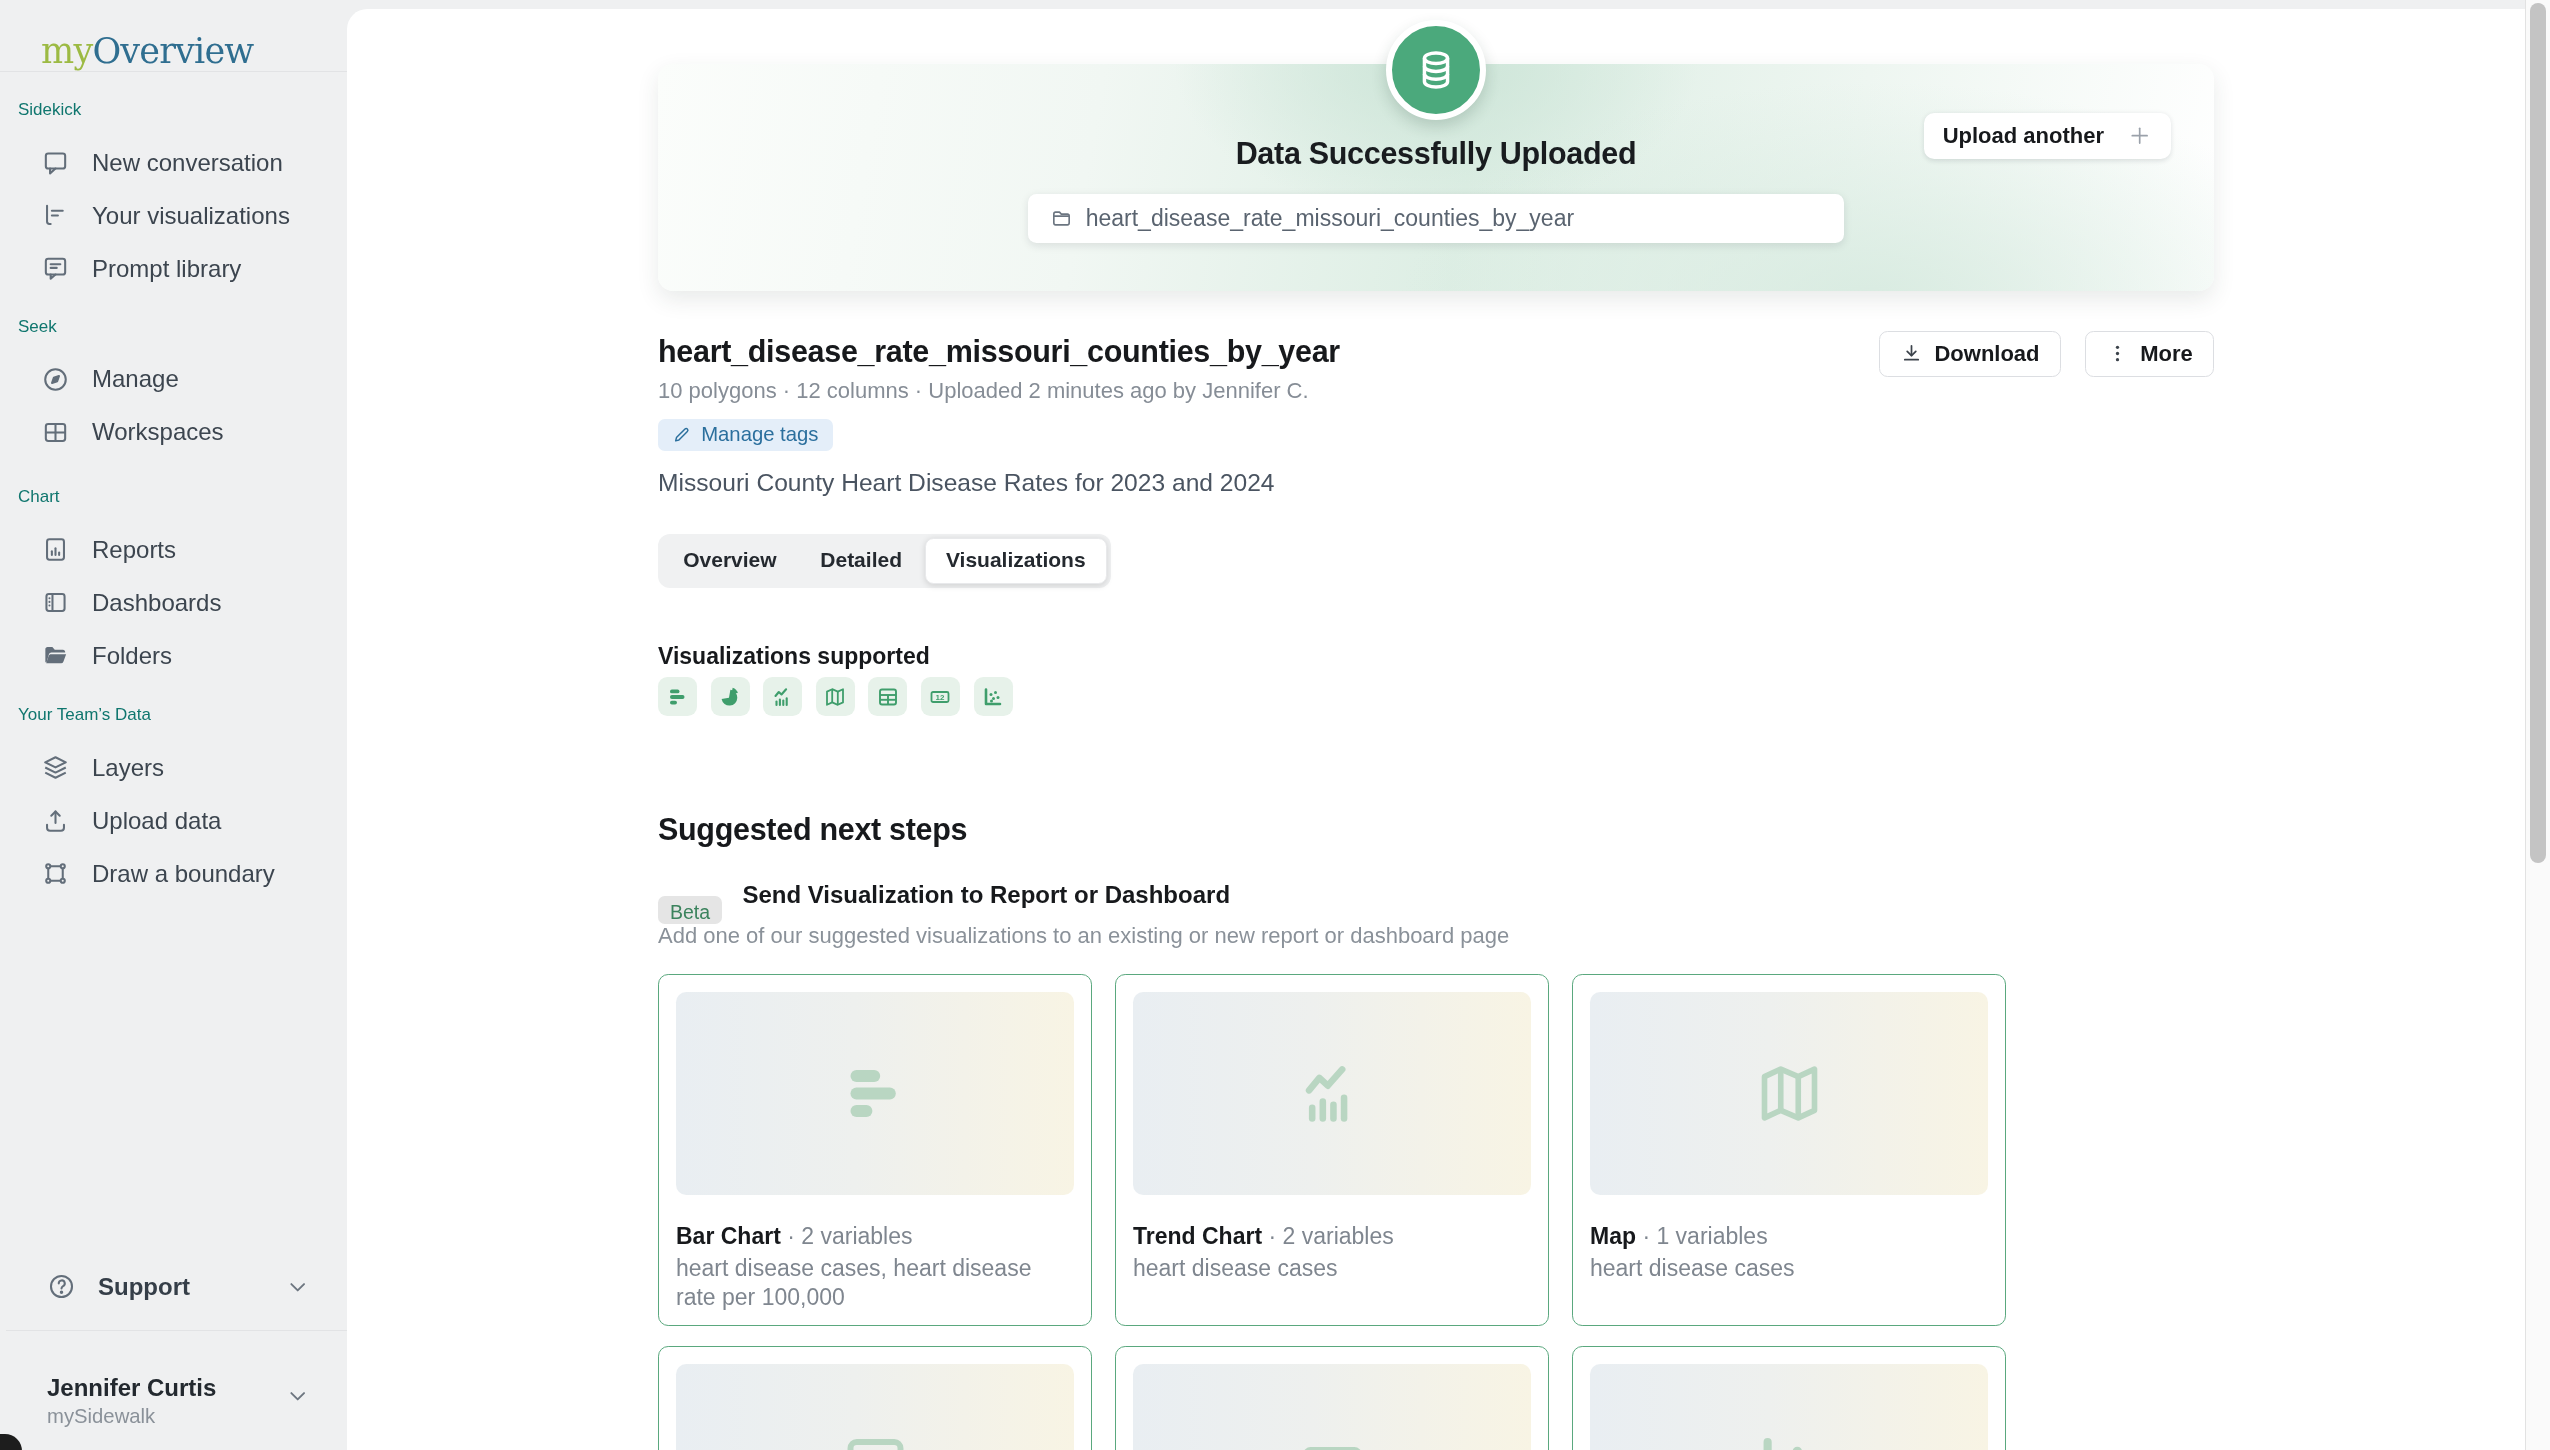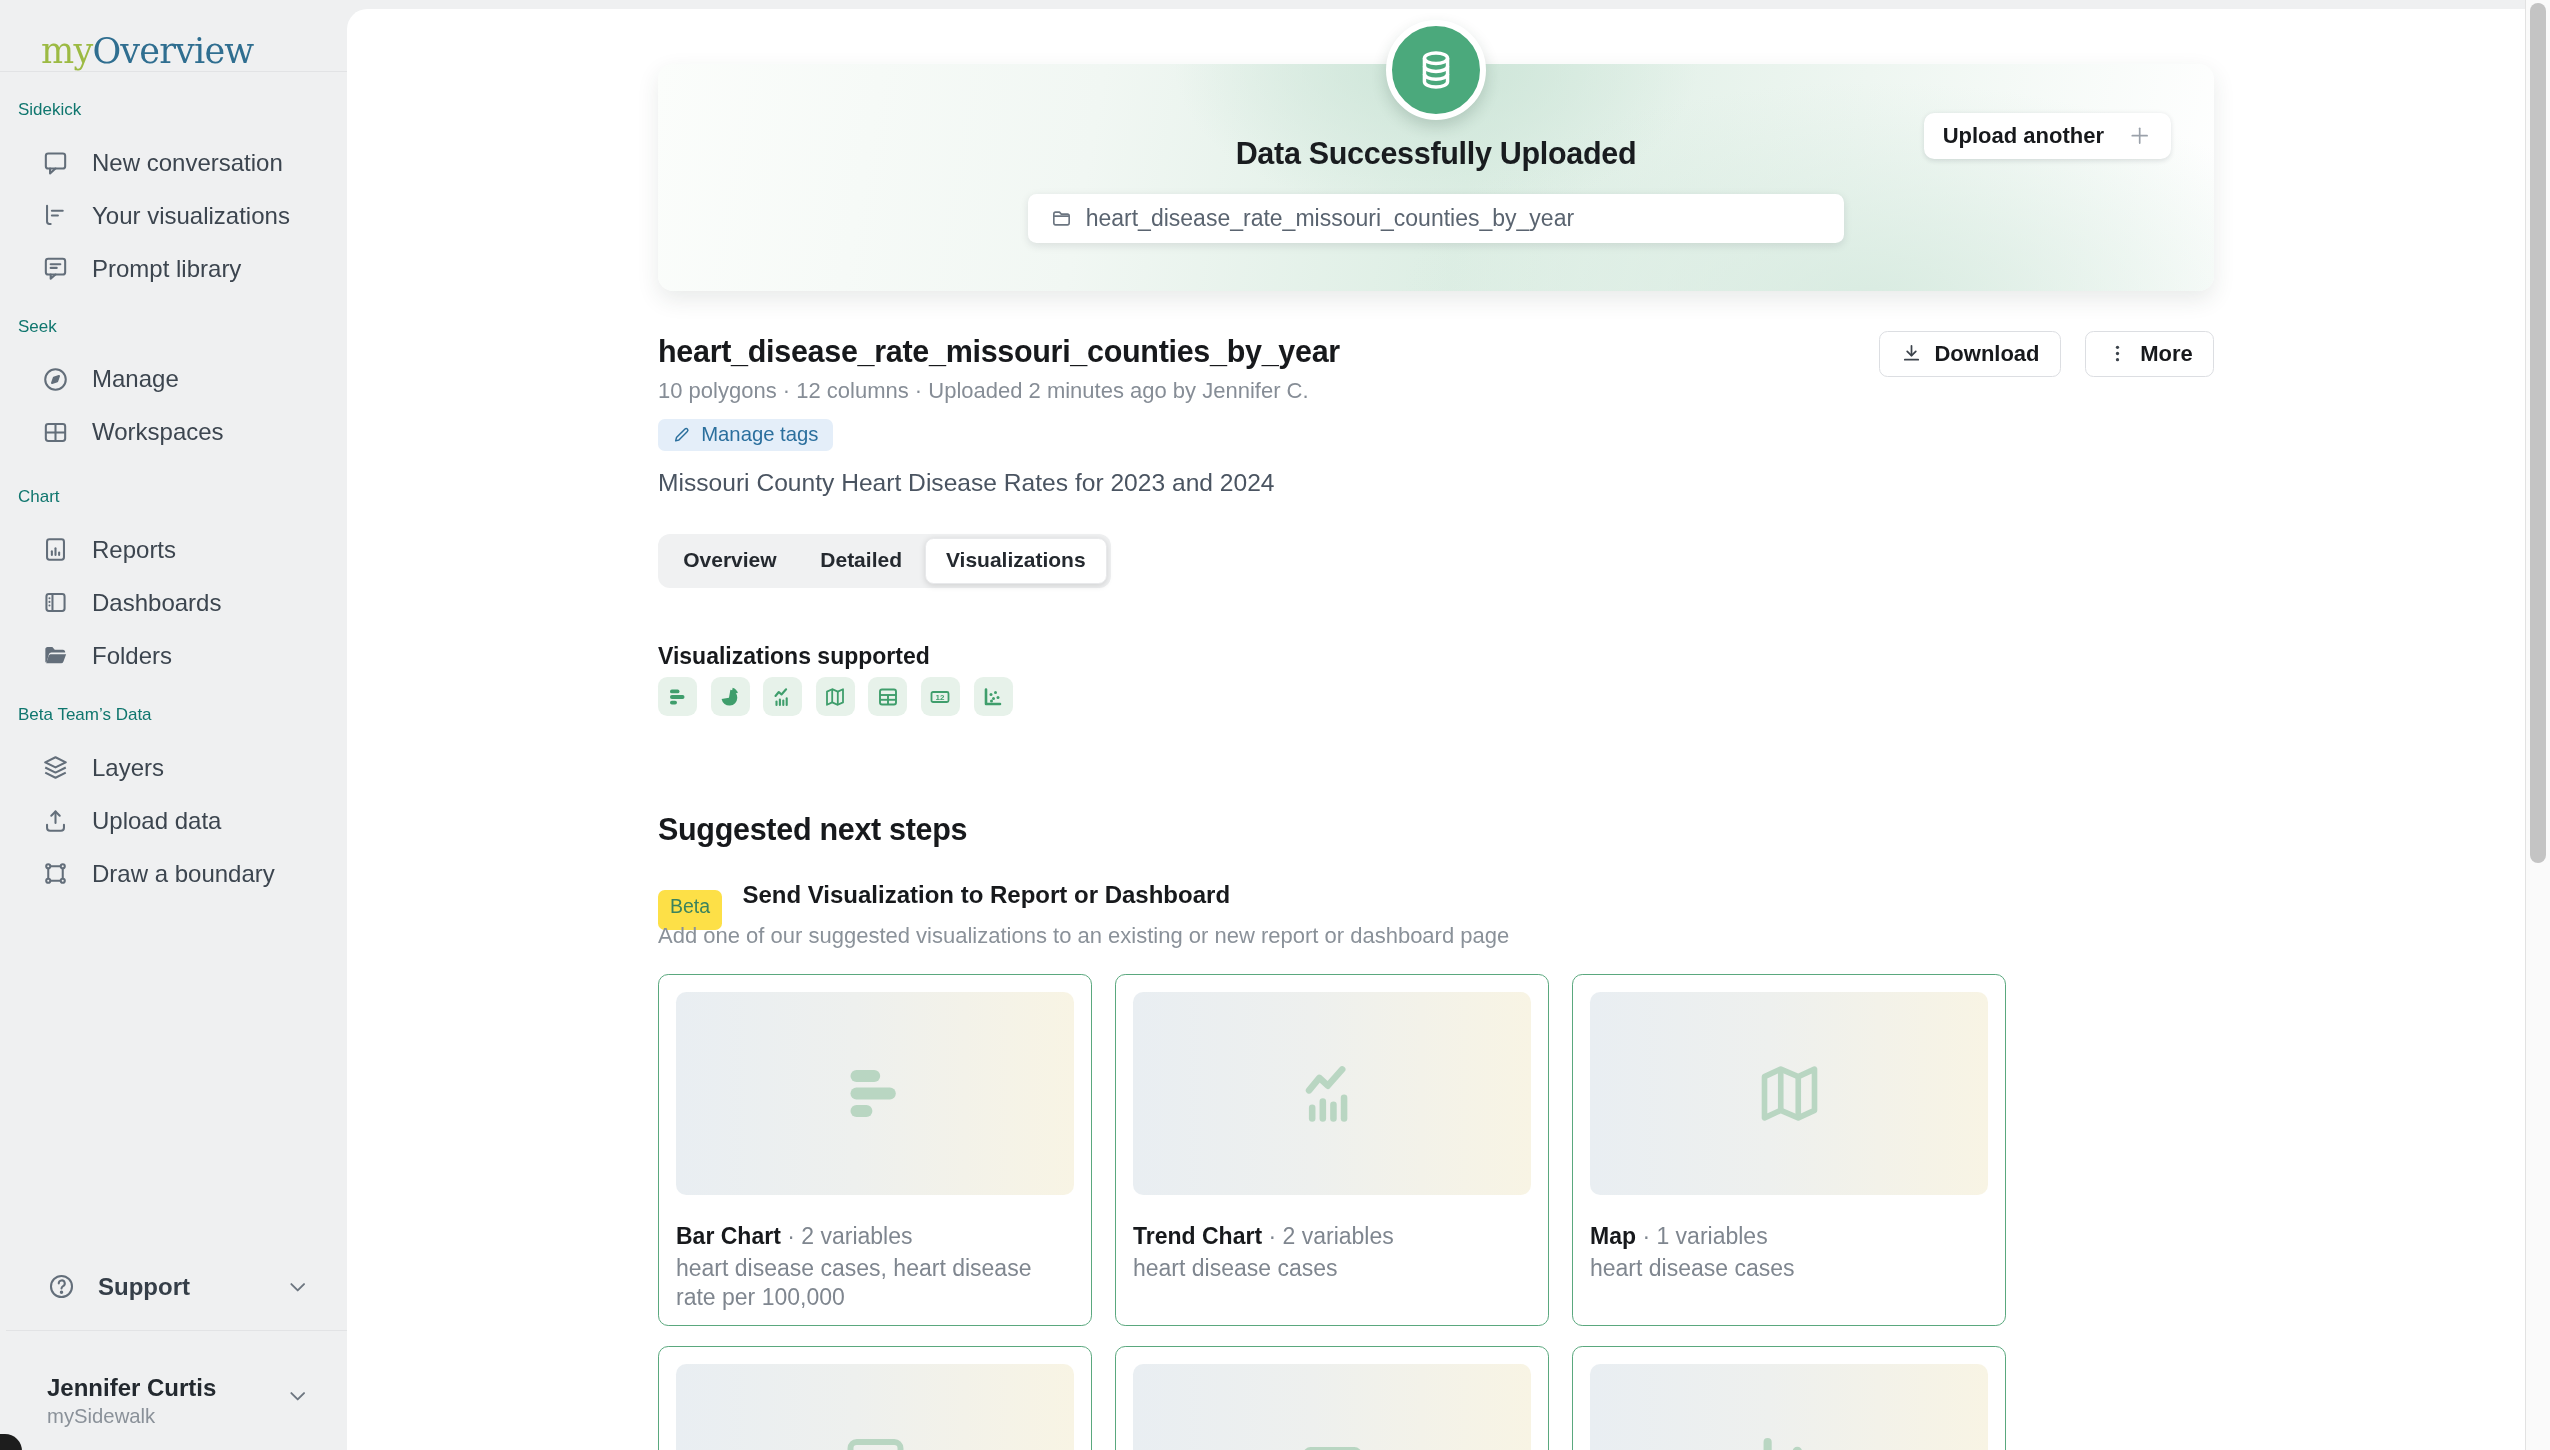--- a/index.html
+++ b/index.html
@@ -81,21 +81,21 @@
 
   
   .viz-title{margin-top:55px;font-size:23px;font-weight:700;color:#17191c;height:29px;}
   .viz-row{margin-top:5.1px;display:flex;gap:13.6px;}
   .viz-tile{width:39px;height:39px;border-radius:9.3px;background:#e7f2ea;display:flex;align-items:center;justify-content:center;cursor:pointer;}
   .viz-tile svg{width:24px;height:24px;color:#3f9e6c;}
 
   
   .sug-title{margin-top:96px;font-size:30.5px;font-weight:700;color:#17191c;height:39px;letter-spacing:-0.3px;}
   .beta-row{margin-top:27px;display:flex;align-items:center;gap:20.3px;height:34px;}
-  .beta-chip{height:40px;line-height:32px;padding:0 12px;background:#fde047;color:#3b835d;border-radius:6.8px;font-size:19.5px;font-weight:500;margin-top:30px;}
+  .beta-chip{height:28px;line-height:32px;padding:0 12px;background:#e5e5e5;color:#3b835d;border-radius:6.8px;font-size:19.5px;font-weight:500;margin-top:30px;}
   .beta-heading{font-size:24px;font-weight:700;color:#17191c;}
   .sug-sub{margin-top:10.2px;height:27px;font-size:22px;color:#8a9199;}
 
   
   .cards{margin-top:24.6px;display:grid;grid-template-columns:repeat(3,434px);gap:20.3px 23px;}
   .card{box-sizing:border-box;height:352px;border:1.3px solid #5aa87e;border-radius:10.2px;background:#fff;padding:17px;cursor:pointer;}
   .thumb{height:203px;border-radius:10.2px;background:linear-gradient(90deg,#e9eef2 0%,#eef0ee 45%,#f8f4e4 100%);
     display:flex;align-items:center;justify-content:center;}
   .thumb svg{width:75px;height:75px;color:#b9d6c2;}
   .card-title-line{margin-top:27px;font-size:23px;line-height:29px;color:#7f868f;}
@@ -223,21 +223,21 @@
         <span class="lbl">Dashboards</span>
       </div>
       <div class="nav-item">
         <svg viewBox="0 0 24 24">
             <path fill="currentColor" d="M3.6 17.5V6.8c0-1 .8-1.8 1.8-1.8h4l2 2.2h6.8c1 0 1.8.8 1.8 1.8v.5H8.6c-.9 0-1.7.6-2 1.5l-2 6.5z"></path>
             <path fill="currentColor" d="M4.3 18.5l2.1-6.2c.2-.8 1-1.3 1.8-1.3h12.6l-2.3 6.2a2 2 0 0 1-1.9 1.3z"></path>
           </svg>
         <span class="lbl">Folders</span>
       </div>
 
-      <div class="sec-label mt3">Beta Team’s Data</div>
+      <div class="sec-label mt3">Your Team’s Data</div>
       <div class="nav-gap"></div>
       <div class="nav-item">
         <svg viewBox="0 0 24 24" fill="none" stroke="currentColor" stroke-width="1.7" stroke-linejoin="round">
             <path d="M12 3.5l8.5 4.2L12 11.9 3.5 7.7z"></path>
             <path d="M3.5 12l8.5 4.2 8.5-4.2"></path>
             <path d="M3.5 16.3l8.5 4.2 8.5-4.2"></path>
           </svg>
         <span class="lbl">Layers</span>
       </div>
       <div class="nav-item">

